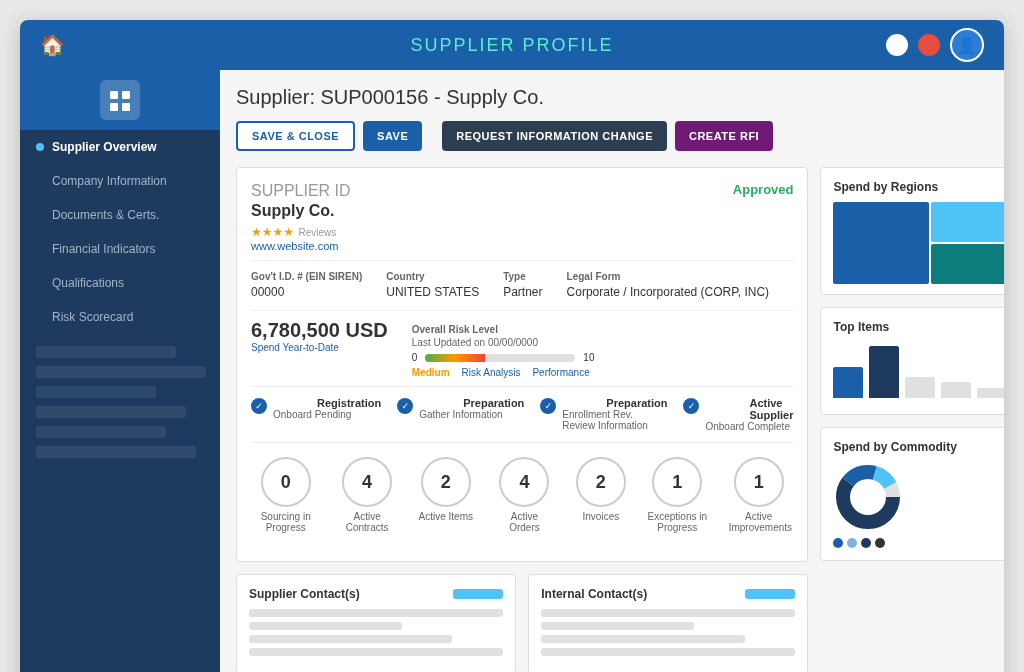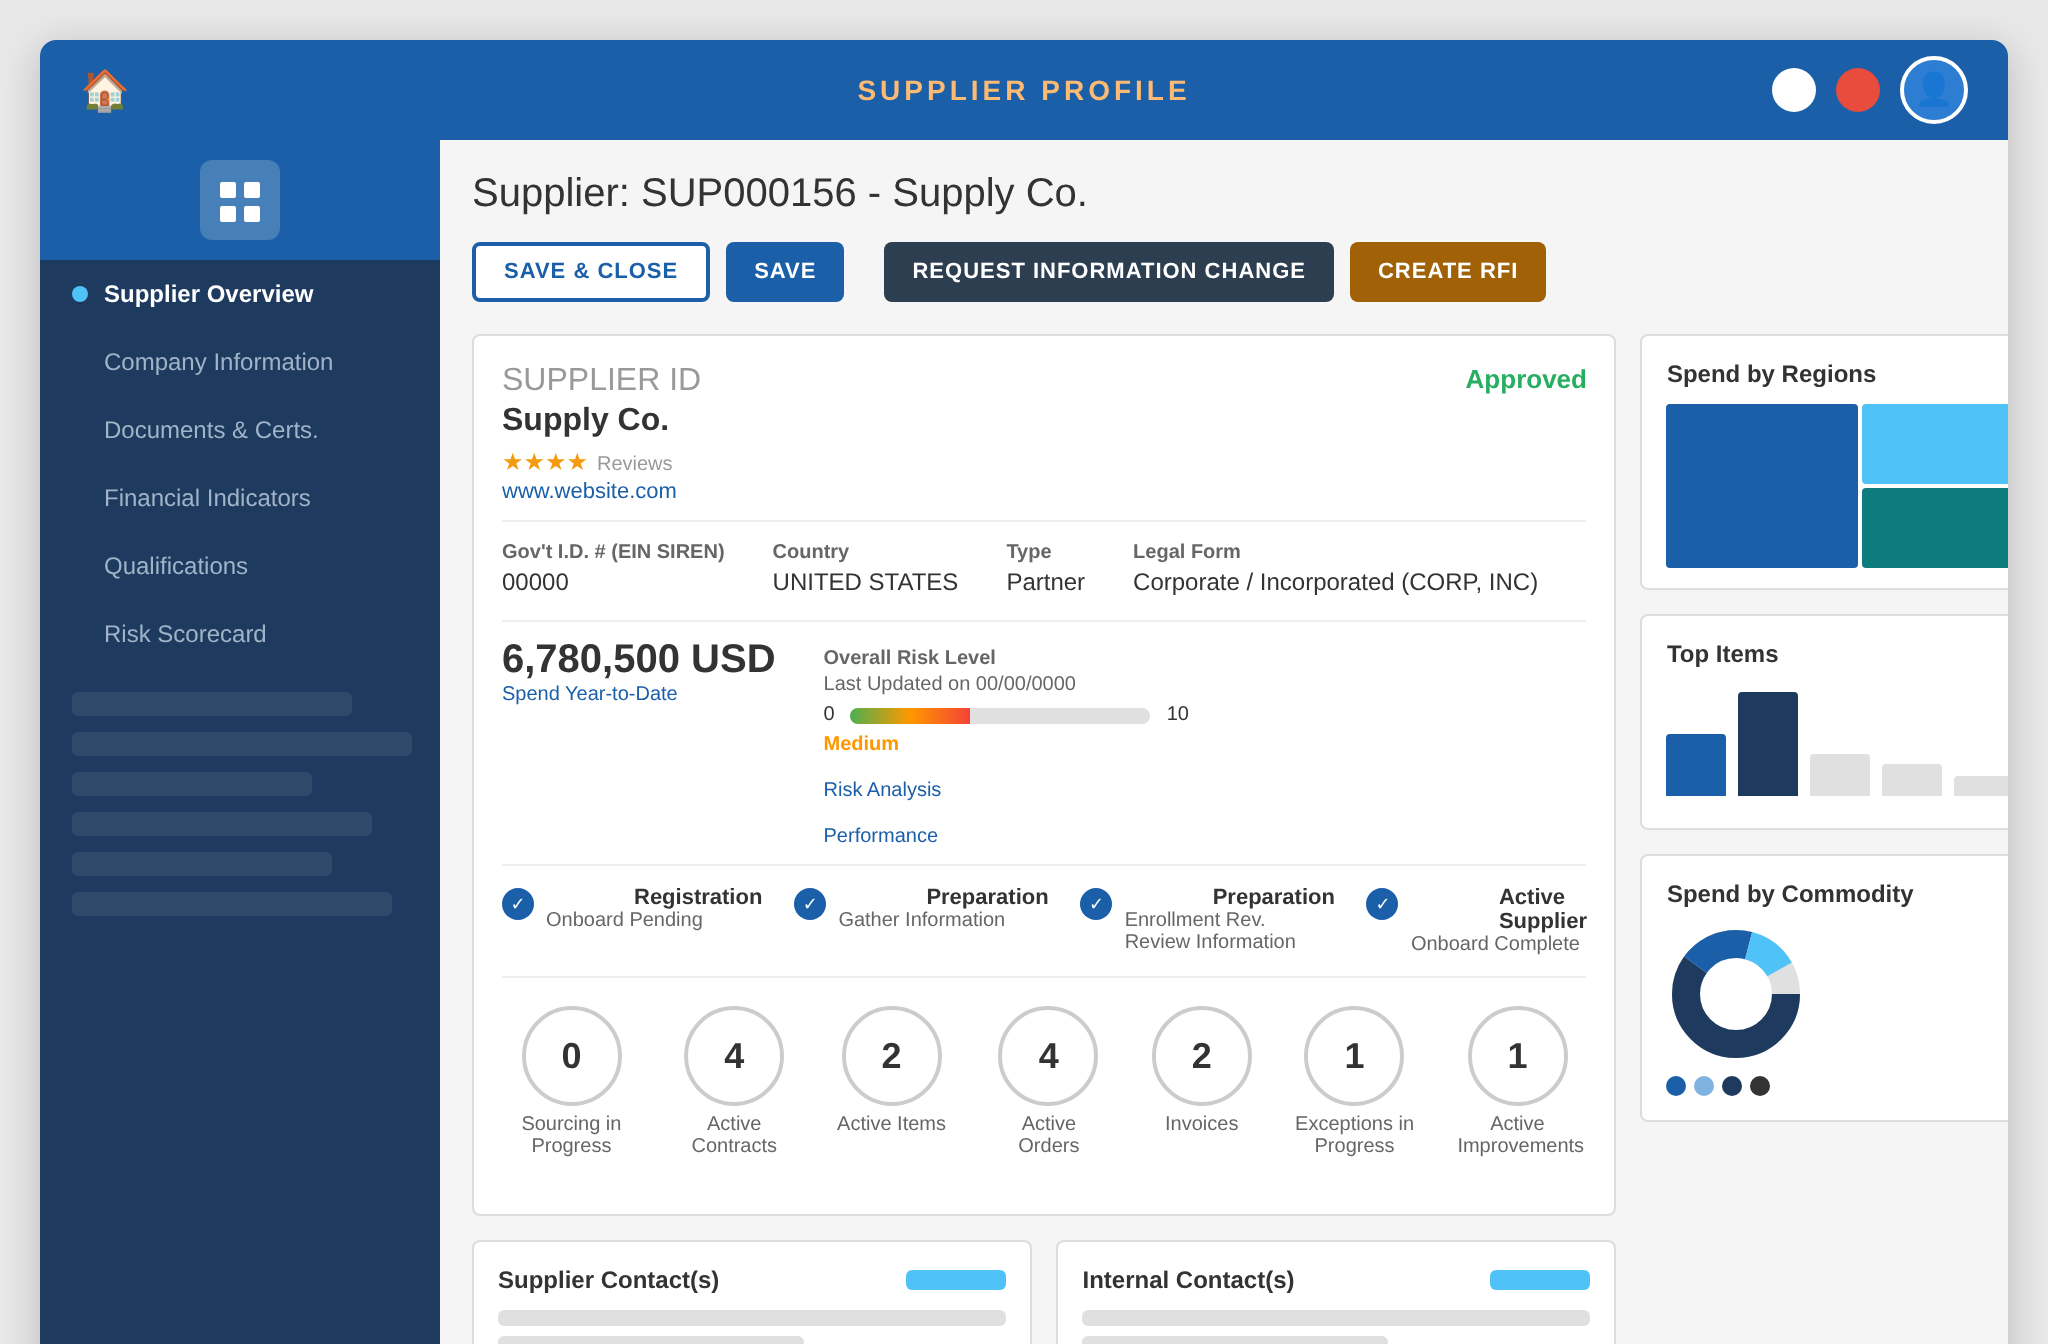--- a/index.html
+++ b/index.html
@@ -30,23 +30,23 @@
     }
     .top-nav-home {
       color: white;
       font-size: 20px;
       cursor: pointer;
     }
     .top-nav-title {
       position: absolute;
       left: 50%;
       transform: translateX(-50%);
-      color: #fdba74;
-      font-weight: bold;
-      font-size: 14px;
+      color: #5eead4;
+      font-weight: normal;
+      font-size: 18px;
       letter-spacing: 2px;
     }
     .top-nav-icons {
       margin-left: auto;
       display: flex;
       align-items: center;
       gap: 10px;
     }
     .nav-icon-circle {
       width: 22px;
@@ -174,21 +174,21 @@
     .btn-primary {
       background: #1a5fa8;
       color: white;
     }
     .btn-dark {
       background: #2c3e50;
       color: white;
       margin-left: 12px;
     }
     .btn-teal {
-      background: #a16207;
+      background: #701a75;
       color: white;
     }
 
     
     .supplier-card {
       background: white;
       border: 1px solid #ddd;
       border-radius: 4px;
       padding: 14px;
       margin-bottom: 12px;
@@ -272,21 +272,20 @@
     }
     .risk-bar-fill {
       height: 100%;
       background: linear-gradient(to right, #4caf50, #ff9800, #f44336);
       width: 40%;
     }
     .risk-labels {
       display: flex;
       gap: 12px;
       font-size: 10px;
-      flex-direction: column;
     }
     .risk-medium { color: #ff9800; font-weight: bold; }
     .risk-analysis { color: #1a5fa8; }
 
     
     .steps-row {
       display: flex;
       gap: 16px;
       padding: 10px 0;
       border-top: 1px solid #eee;

